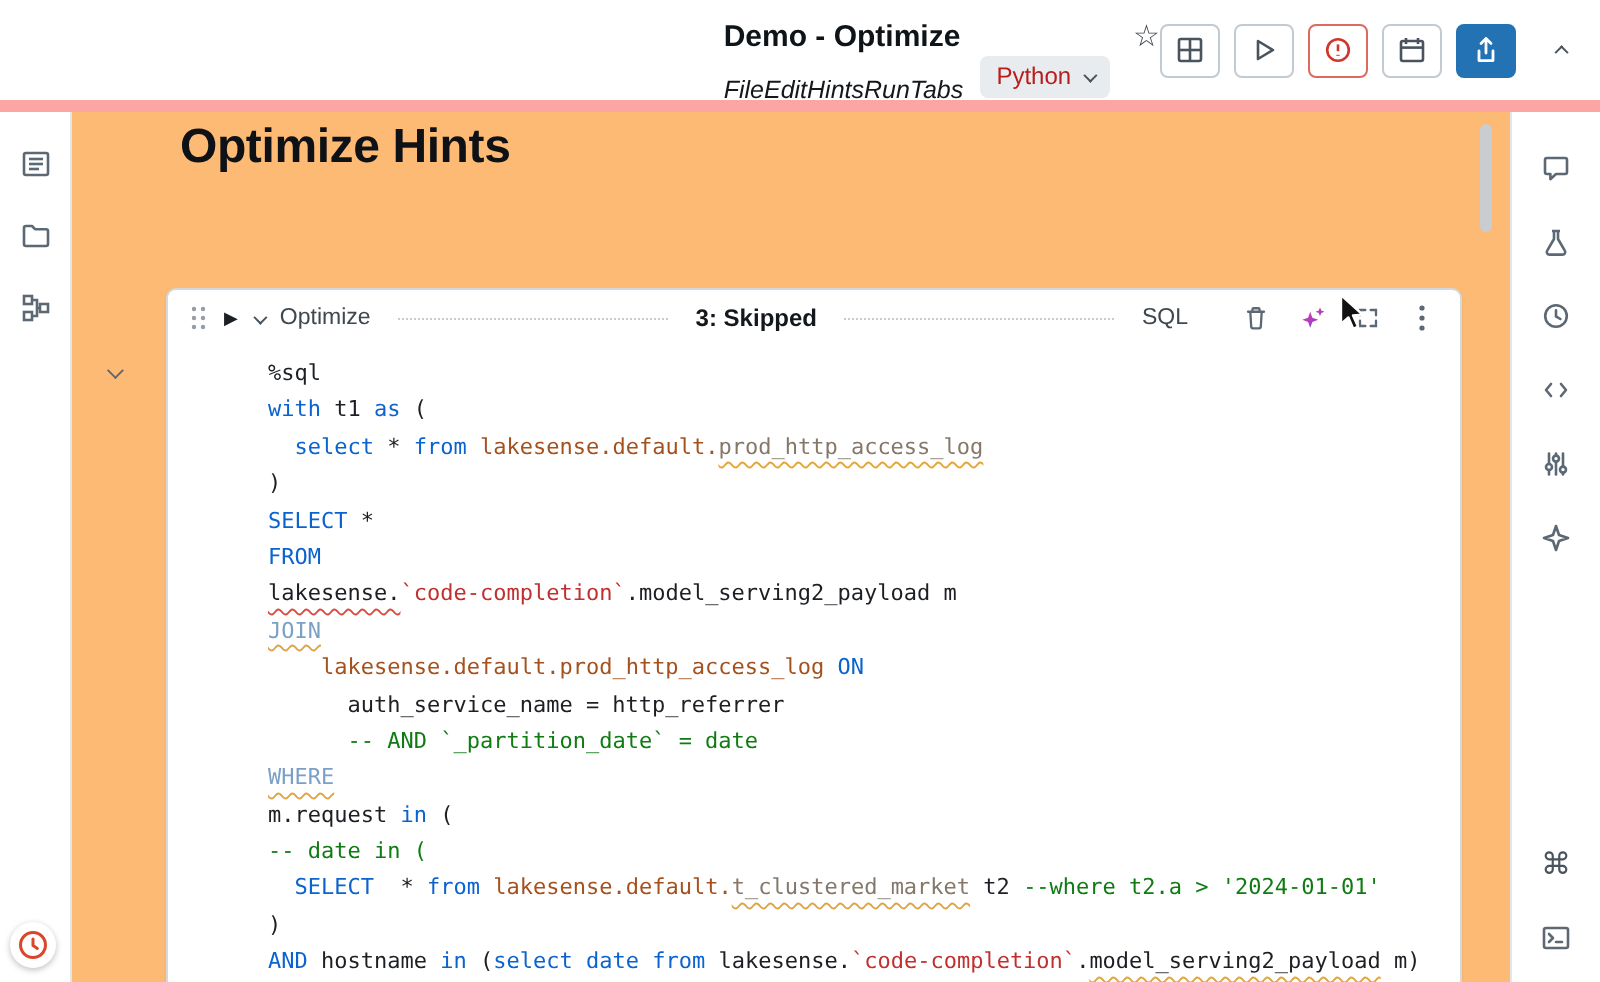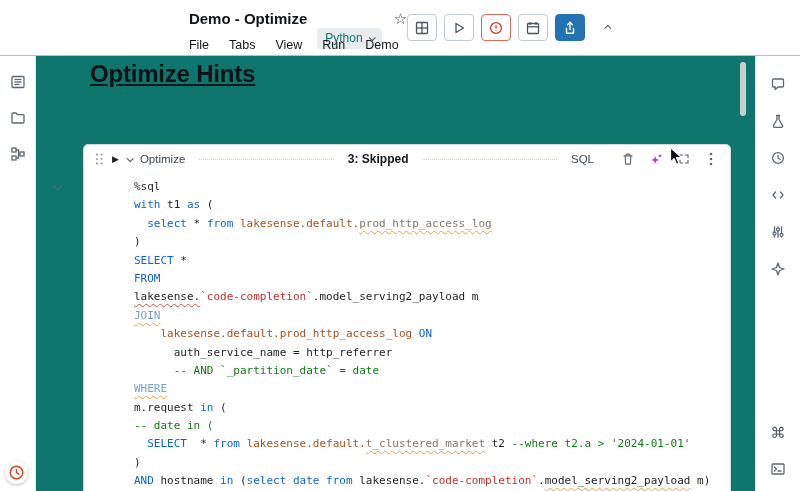--- a/index.html
+++ b/index.html
@@ -5,48 +5,48 @@
   * { box-sizing: border-box; }
   html,body { margin:0; padding:0; }
   body {
     width:800px; height:491px; overflow:hidden; background:#fff;
     font-family:"Liberation Sans", sans-serif; color:#14181c;
     position:relative;
   }
   .app { width:800px; height:491px; position:relative; overflow:hidden; }
 
   
-  .topbar { height:56px; border-bottom:1px solid #fca5a5; display:flex; justify-content:center; background:#fff; }
+  .topbar { height:56px; border-bottom:6px solid #fca5a5; display:flex; justify-content:flex-end; background:#fff; }
   .topbar-left { padding:7px 0 0 16px; }
   .row1 { display:flex; align-items:center; gap:10px; height:23px; }
   .nb-title { font-weight:700; font-size:15px; color:#0f1418; white-space:nowrap; }
   .pill { display:inline-flex; align-items:center; gap:6px; background:#e9ecef; border:none; border-radius:4px;
-          padding:3px 8px 4px; font-size:12px; color:#0f766e; cursor:pointer; font-family:inherit; white-space:nowrap;margin-top:40px; }
+          padding:3px 8px 4px; font-size:12px; color:#b91c1c; cursor:pointer; font-family:inherit; white-space:nowrap;margin-top:40px; }
   .chev { width:5px; height:5px; border-right:1.4px solid #4a545e; border-bottom:1.4px solid #4a545e; display:inline-block; }
   .chev.down { transform:rotate(45deg) translateY(-1px); }
   .chev.up   { transform:rotate(-135deg) translateY(-1px); }
   .star { font-size:15px; color:#3f4750; cursor:pointer; margin-left:2px; line-height:1; }
-  .menubar { display:flex; gap:20px; margin-top:8px; font-size:12.5px; color:#14181c; }
+  .menubar { display:flex; margin-top:8px; font-size:12.5px; color:#14181c;font-style:italic; }
   .menu-item { cursor:pointer; }
 
   .topbar-actions { display:flex; align-items:center; gap:7px; padding-right:12px; }
   .tbtn { width:30px; height:27px; border:1px solid #c2cbd2; border-radius:4px; background:#fff;
           display:flex; align-items:center; justify-content:center; padding:0; cursor:pointer; }
   .tbtn.danger  { border-color:#dd6a5d; }
   .tbtn.primary { background:#2272b4; border-color:#2272b4; }
   .hdr-collapse { margin-left:10px; padding:4px; cursor:pointer; display:flex; }
 
   
   .body { display:flex; height:435px; }
   .left-rail { width:36px; border-right:1px solid #e3e6e8; display:flex; flex-direction:column; align-items:center;
                padding-top:14px; gap:12px; background:#fff; }
   .rail-btn { width:24px; height:24px; display:flex; align-items:center; justify-content:center;
               background:none; border:none; cursor:pointer; padding:0; }
 
-  .notebook { flex:1; position:relative; background:#0f766e; overflow:hidden;text-decoration:underline; }
+  .notebook { flex:1; position:relative; background:#fdba74; overflow:hidden; }
   .page-h1 { margin:4px 0 0 54px; font-size:24px; font-weight:700; color:#0e1216; letter-spacing:-.2px; }
 
   .cell-row { position:absolute; top:88px; left:0; right:14px; }
   .cell-collapse { position:absolute; left:18px; top:32px; cursor:pointer; }
   .cell-collapse .chev { width:6px; height:6px; border-color:#5c6873; }
 
   .cell { margin-left:47px; width:648px; background:#fff; border:1px solid #d3d8dd; border-radius:5px;
           box-shadow:0 1px 2px rgba(0,0,0,.05); overflow:hidden; height:420px; }
   .cell-toolbar { display:flex; align-items:center; height:28px; padding:0 10px; gap:8px;
                   font-size:11.5px; color:#3f4750; }
@@ -98,24 +98,24 @@
       <div class="row1">
         <span class="nb-title">Demo - Optimize</span>
         <button class="pill">
           <span>Python</span>
           <span class="chev down"></span>
         </button>
         <span class="star">☆</span>
       </div>
       <nav class="menubar">
           <span class="menu-item">File</span>
+          <span class="menu-item">Edit</span>
+          <span class="menu-item">Hints</span>
+          <span class="menu-item">Run</span>
           <span class="menu-item">Tabs</span>
-          <span class="menu-item">View</span>
-          <span class="menu-item">Run</span>
-          <span class="menu-item">Demo</span>
         </nav>
     </div>
 
     <div class="topbar-actions">
       <button class="tbtn">
         <svg width="18" height="18" viewBox="0 0 18 18" fill="none" stroke="#4a545e" stroke-width="1.3">
           <rect x="3.5" y="3.5" width="11" height="11" rx="1"></rect>
             <line x1="9" y1="3.5" x2="9" y2="14.5"></line>
             <line x1="3.5" y1="9" x2="14.5" y2="9"></line>
         </svg>

